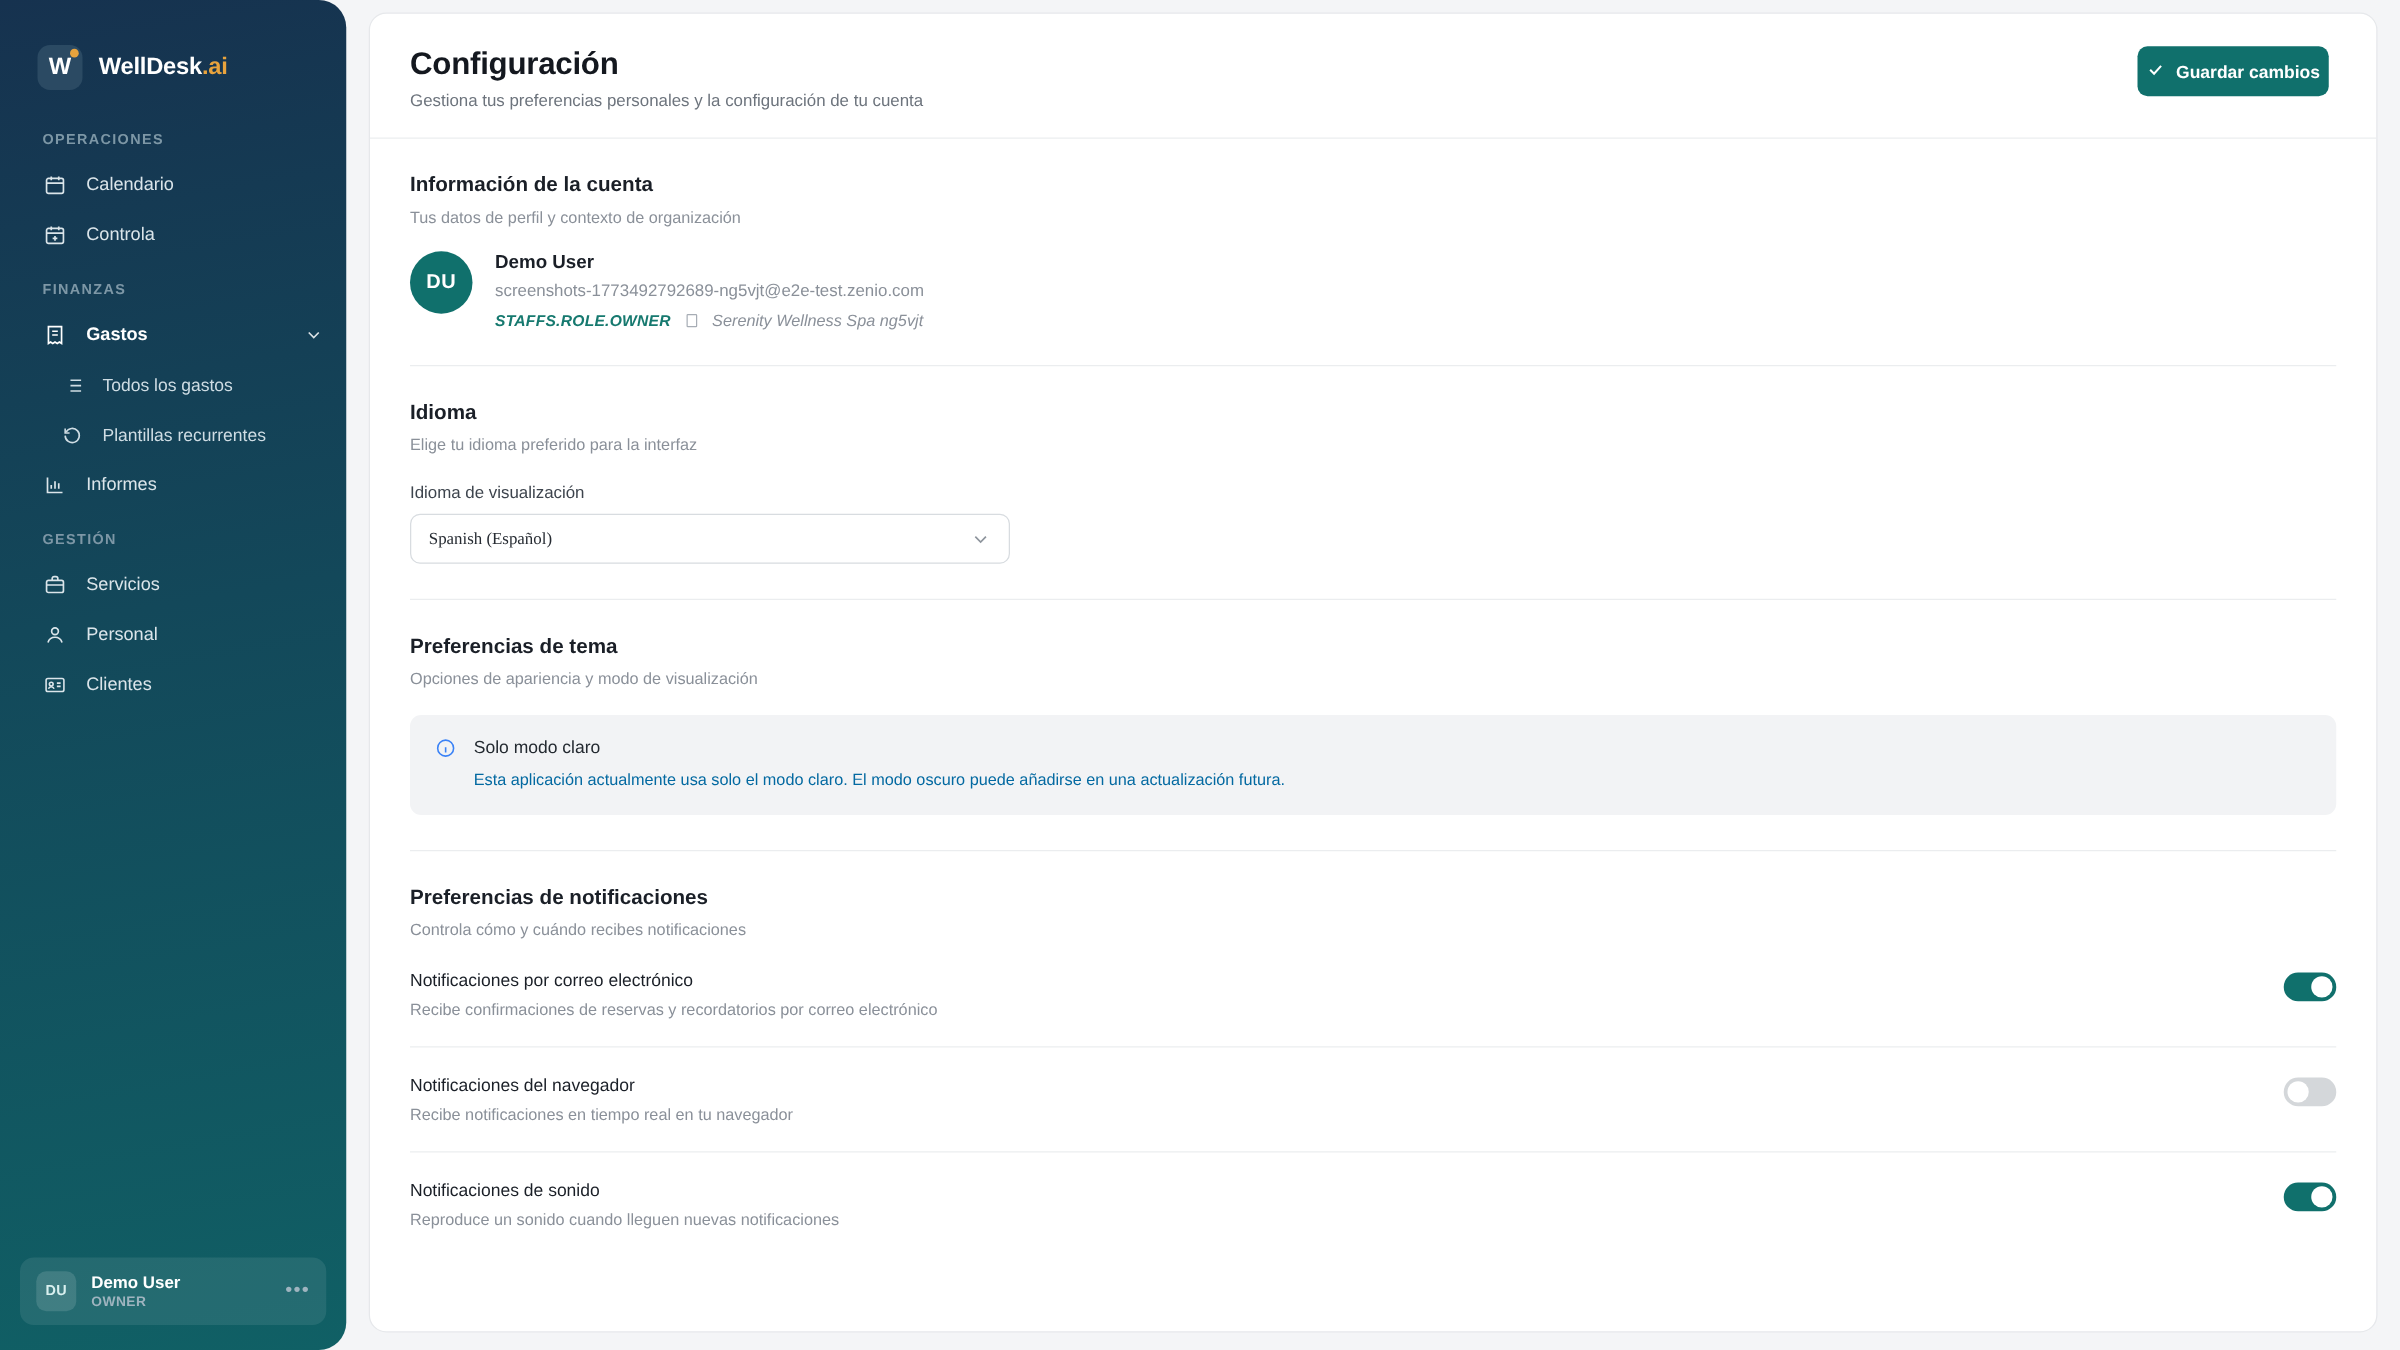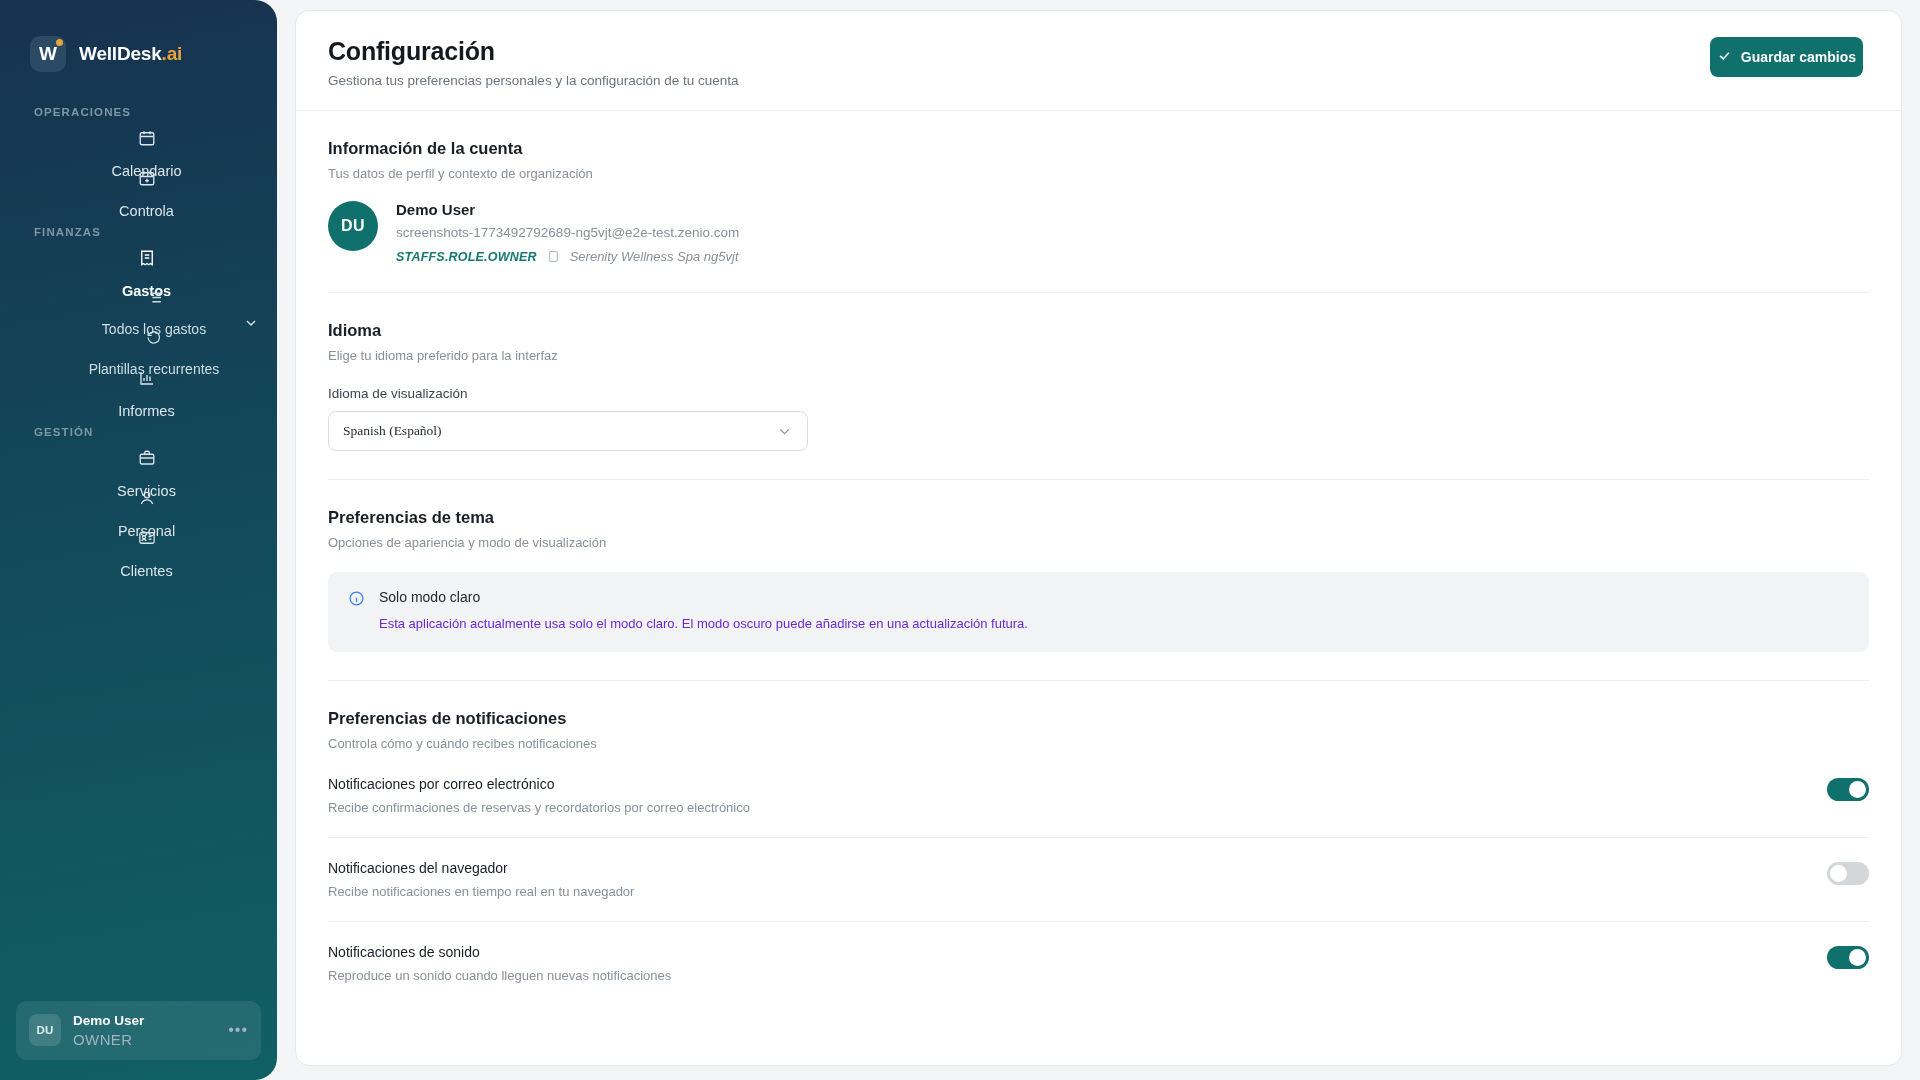--- a/index.html
+++ b/index.html
@@ -41,21 +41,20 @@
     font-size: 11.5px; font-weight: bold; letter-spacing: 1.1px;
     color: #7d97a6; padding: 0 0 0 34px; margin: 18px 0 10px;
     text-transform: uppercase;
   }
   .nav-section.first { margin-top: 4px; }
   .nav-item {
     display: flex; align-items: center; gap: 16px;
     height: 40px; padding: 0 18px 0 34px;
     color: #dbe5ea; font-size: 14.5px;
     cursor: pointer;
-    flex-direction: column;
   }
   .nav-item.bold { color: #ffffff; font-weight: bold; }
   .nav-item .chev { margin-left: auto; opacity: .85; display:flex; }
   .nav-item.sub { padding-left: 49px; font-size: 14px; gap: 14px; color: #cfdde4; }
   .nav-ico { width: 19px; height: 19px; flex: 0 0 19px; display: flex; align-items: center; justify-content: center; }
   .nav-ico svg { display: block; }
 
   .sidebar-footer { padding: 0 16px 20px; }
   .user-card {
     background: rgba(255,255,255,0.085);
@@ -65,21 +64,21 @@
     cursor: pointer;
   }
   .user-avatar {
     width: 32px; height: 32px; border-radius: 8px;
     background: rgba(255,255,255,0.13);
     display: flex; align-items: center; justify-content: center;
     color: #d9f0ef; font-size: 11.5px; font-weight: bold; letter-spacing: .3px;
   }
   .user-meta { line-height: 1.3; }
   .user-name { font-size: 13.5px; font-weight: bold; color: #ffffff; }
-  .user-role { font-size: 15px; color: #9fb4bf; letter-spacing: .4px; }
+  .user-role { font-size: 11px; color: #9fb4bf; letter-spacing: .4px; font-weight: bold; }
   .user-dots { margin-left: auto; color: #9fb4bf; font-size: 16px; letter-spacing: 1px; line-height: 1; }
 
   
   .main-wrap { flex: 1 1 auto; padding: 10px 18px 18px 18px; border-radius: 31px; }
   .card {
     background: #ffffff;
     border: 1px solid #e6e8eb;
     border-radius: 14px;
     height: 1056px;
     overflow: hidden;
@@ -142,21 +141,21 @@
 
   
   .callout {
     margin-top: 22px;
     background: #f2f3f5; border-radius: 9px;
     padding: 17px 20px 19px;
     display: flex; gap: 14px;
   }
   .callout-ico { color: #3b82f6; flex: 0 0 17px; margin-top: 1px; display: flex; }
   .callout-title { font-size: 14px; color: #232930; }
-  .callout-text { font-size: 13px; color: #6d28d9; margin-top: 10px; line-height: 1.4; }
+  .callout-text { font-size: 13px; color: #0369a1; margin-top: 10px; line-height: 1.4; }
 
   
   .toggle-row {
     display: flex; align-items: flex-start; justify-content: space-between;
     padding: 22px 0 22px;
     border-top: 1px solid #eceef0;
   }
   .toggle-row.first { border-top: none; padding-top: 25px; }
   .toggle-label { font-size: 14px; color: #1a1f27; }
   .toggle-desc { font-size: 13px; color: #8a9099; margin-top: 8px; }

